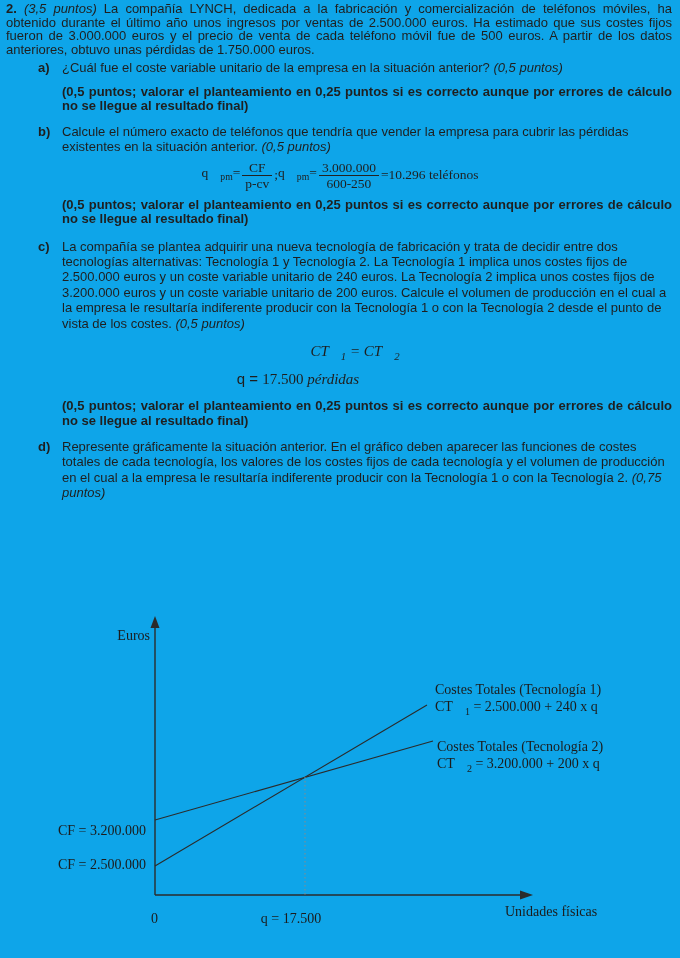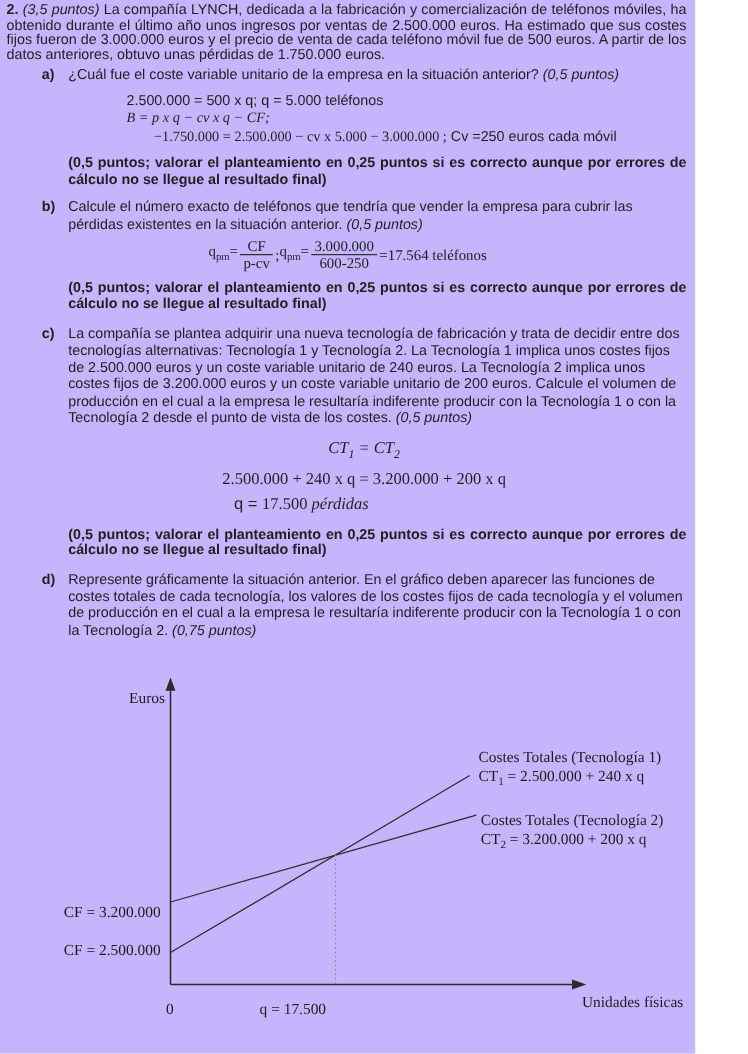--- a/index.html
+++ b/index.html
@@ -1,17 +1,17 @@
 <!DOCTYPE html>
 <html><head>
 <meta charset="utf-8">
 <style>
   html,body{margin:0;padding:0;background:#fff;}
   .page{
-    position:relative;width:632px;height:958px;background:#c4b5fd;overflow:hidden;
+    position:relative;width:680px;height:958px;background:#0ea5e9;overflow:hidden;
     font-family:"Liberation Sans",sans-serif;font-size:13px;color:#1f1f1f;
   }
   .justify{text-align:justify;}
   .sans{font-family:"Liberation Sans",sans-serif;}
 
   .intro{margin:2px 8px 0 6px;line-height:13.6px;}
   .intro b{font-weight:700;}
 
   .item{position:relative;margin:0 8px 0 38px;padding-left:24px;line-height:15.4px;}
   .item .marker{position:absolute;left:0;top:0;font-weight:700;}
@@ -27,49 +27,44 @@
 
   .note{margin:9px 8px 0 62px;font-weight:700;line-height:14.5px;text-align:justify;}
   .note.after-formula{margin-top:7px;}
   .note.after-c{margin-top:13px;}
 
   .formula-b{margin-top:5px;text-align:center;font-family:"Liberation Serif",serif;font-size:13.5px;color:#1f1f1f;}
   .fb-inner{display:inline-flex;align-items:center;line-height:14px;}
   .frac{display:inline-block;text-align:center;margin:0 2px;}
   .frac .num{display:block;border-bottom:1px solid #222;padding:0 3px;line-height:15px;}
   .frac .den{display:block;padding:0 3px;line-height:15px;}
-  sub{font-size:0.72em;}
+  sub{font-size:0.72em;padding-left:12px;}
 
   .cform{text-align:center;font-size:15px;line-height:14px;margin:0 0 9px 0;padding-left:30px;}
   .cform.first{margin-top:13px;}
   .cform.f4{padding-left:30px;padding-right:114px;}
 
   .chart{position:absolute;left:0;top:615px;width:680px;height:343px;}
   .chart svg{position:absolute;left:0;top:0;}
   .clabel{position:absolute;font-family:"Liberation Serif",serif;font-size:14px;line-height:17px;color:#1c1c1c;white-space:nowrap;}
   .r{text-align:right;}
-  .c{text-align:left;}
+  .c{text-align:center;}
 </style>
 </head>
 <body>
 
 <div class="page">
 
   <p class="intro justify"><b>2.</b> <i>(3,5 puntos)</i> <span>La compañía LYNCH,  dedicada a la fabricación y comercialización de teléfonos móviles, ha obtenido durante el último año unos ingresos por ventas de 2.500.000 euros. Ha estimado que sus costes fijos fueron de 3.000.000 euros y el precio de venta de cada teléfono móvil fue de 500 euros. A partir de los datos anteriores, obtuvo unas pérdidas de 1.750.000 euros.</span></p>
 
   <div class="item item-a">
     <span class="marker">a)</span>
     <span>¿Cuál fue el coste variable unitario de la empresa en la situación anterior?</span> <i>(0,5 puntos)</i>
   </div>
 
-  <div class="sol-a">
-    <div class="sans">2.500.000 = 500 x q; q = 5.000 teléfonos</div>
-    <div class="mathi">B = p x q − cv x q  − CF;</div>
-    <div class="l3"><span class="mathu">−1.750.000 = 2.500.000 − cv x 5.000 − 3.000.000 ;</span> <span class="sans">Cv =250 euros cada móvil</span></div>
-  </div>
 
   <p class="note">(0,5 puntos; valorar el planteamiento en 0,25 puntos si es correcto aunque por errores de cálculo no se llegue al resultado final)</p>
 
   <div class="item item-b">
     <span class="marker">b)</span>
     <span>Calcule el número exacto de teléfonos que tendría que vender la empresa para cubrir las pérdidas existentes en la situación anterior.</span> <i>(0,5 puntos)</i>
   </div>
 
   <div class="formula-b">
     <span class="fb-inner">
@@ -77,33 +72,32 @@
         <span class="frac">
           <span class="num">CF</span>
           <span class="den">p-cv</span>
         </span>
         <span>; </span>
         <span><span>q</span><sub>pm</sub><span>=</span></span>
         <span class="frac">
           <span class="num">3.000.000</span>
           <span class="den">600-250</span>
         </span>
-        <span>=17.564 teléfonos</span>
+        <span>=10.296 teléfonos</span>
     </span>
   </div>
 
   <p class="note after-formula">(0,5 puntos; valorar el planteamiento en 0,25 puntos si es correcto aunque por errores de cálculo no se llegue al resultado final)</p>
 
   <div class="item item-c">
     <span class="marker">c)</span>
     <span>La compañía se plantea adquirir una nueva tecnología de fabricación y trata de decidir entre dos tecnologías alternativas: Tecnología 1 y Tecnología 2. La Tecnología 1 implica unos costes fijos de 2.500.000 euros y un coste variable unitario de 240 euros. La Tecnología 2 implica unos costes fijos de 3.200.000 euros y un coste variable unitario de 200 euros. Calcule el volumen de producción en el cual a la empresa le resultaría indiferente producir con la Tecnología 1 o con la Tecnología 2 desde el punto de vista de los costes.</span> <i>(0,5 puntos)</i>
   </div>
 
   <div class="cform first mathi">CT<sub>1</sub> = CT<sub>2</sub></div>
-  <div class="cform mathu">2.500.000 + 240 x q = 3.200.000 + 200 x q</div>
   <div class="cform f4"><span class="sans">q = </span><span class="mathu">17.500 </span><span class="mathi">pérdidas</span></div>
 
   <p class="note after-c">(0,5 puntos; valorar el planteamiento en 0,25 puntos si es correcto aunque por errores de cálculo no se llegue al resultado final)</p>
 
   <div class="item item-d">
     <span class="marker">d)</span>
     <span>Represente gráficamente la situación anterior. En el gráfico deben aparecer las funciones de costes totales de cada tecnología, los valores de los costes fijos de cada tecnología y el volumen de producción en el cual a la empresa le resultaría indiferente producir con la Tecnología 1 o con la Tecnología 2.</span> <i>(0,75 puntos)</i>
   </div>
 
   <div class="chart">
@@ -122,16 +116,16 @@
       <div>CT<sub>1</sub> = 2.500.000 + 240 x q</div>
     </div>
     <div class="clabel" style="left:437px;top:123px;">
       <div>Costes Totales (Tecnología 2)</div>
       <div>CT<sub>2</sub> = 3.200.000 + 200 x q</div>
     </div>
     <div class="clabel r" style="left:45px;top:207px;width:101px;">CF = 3.200.000</div>
     <div class="clabel r" style="left:45px;top:241px;width:101px;">CF = 2.500.000</div>
     <div class="clabel" style="left:151px;top:295px;">0</div>
     <div class="clabel c" style="left:236px;top:295px;width:110px;">q = 17.500</div>
-    <div class="clabel" style="left:505px;top:288px;margin-left:24px;">Unidades físicas</div>
+    <div class="clabel" style="left:505px;top:288px;">Unidades físicas</div>
   </div>
 
 </div>
 
 </body></html>

